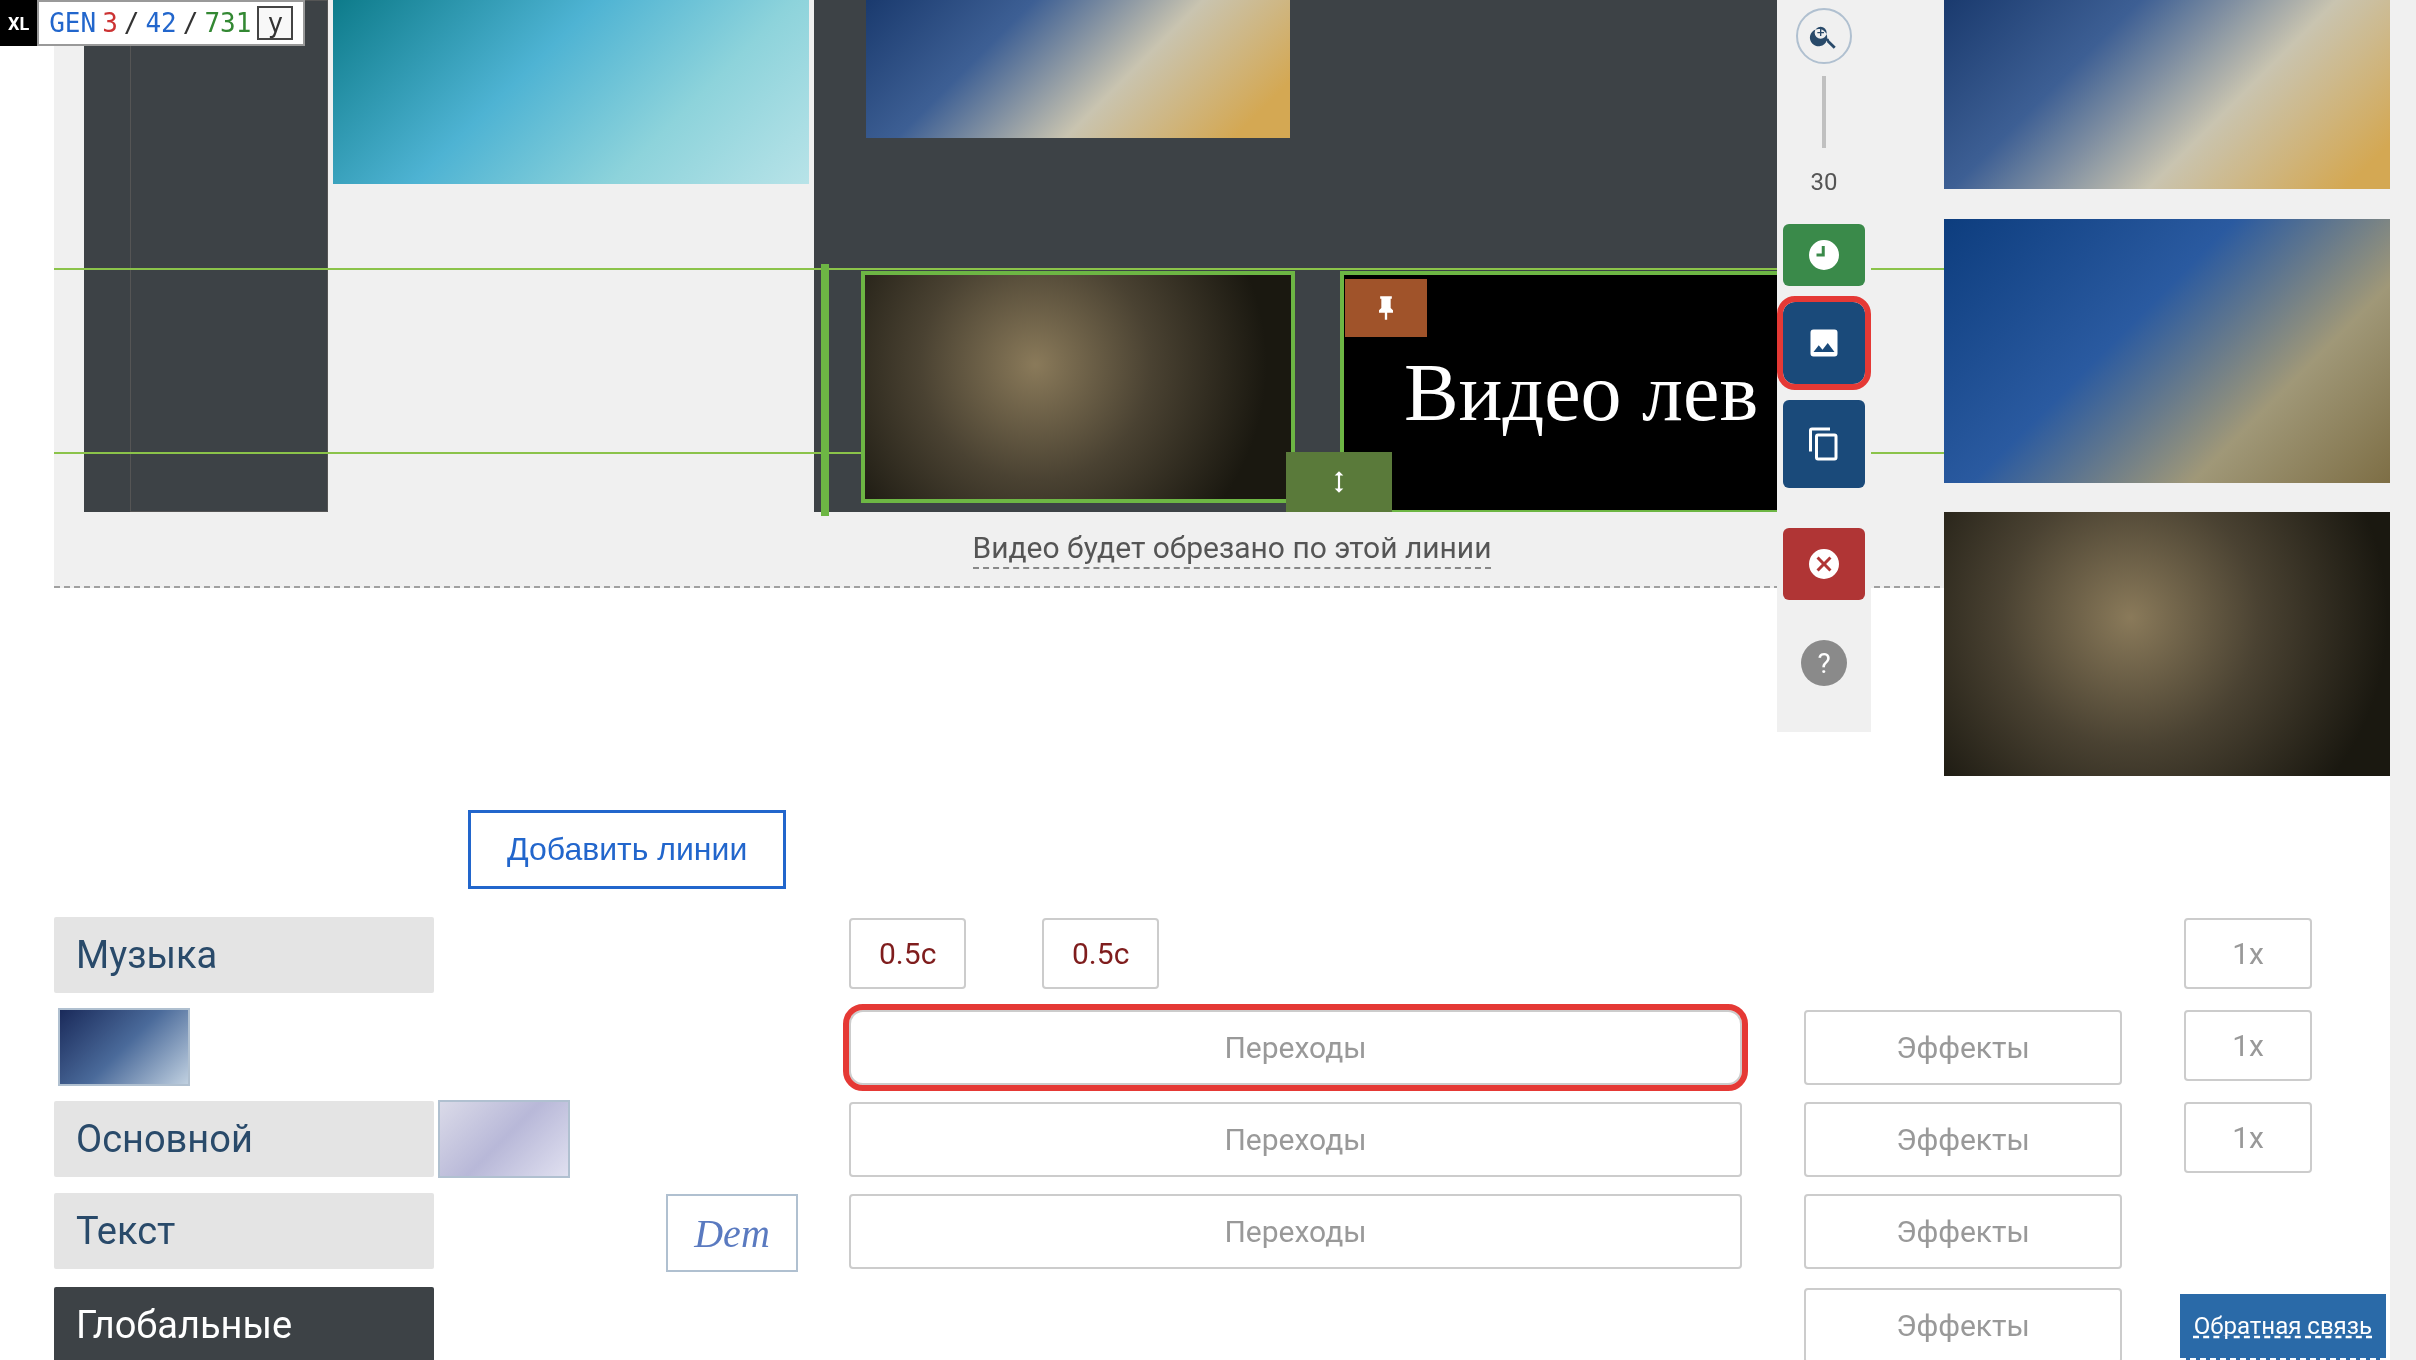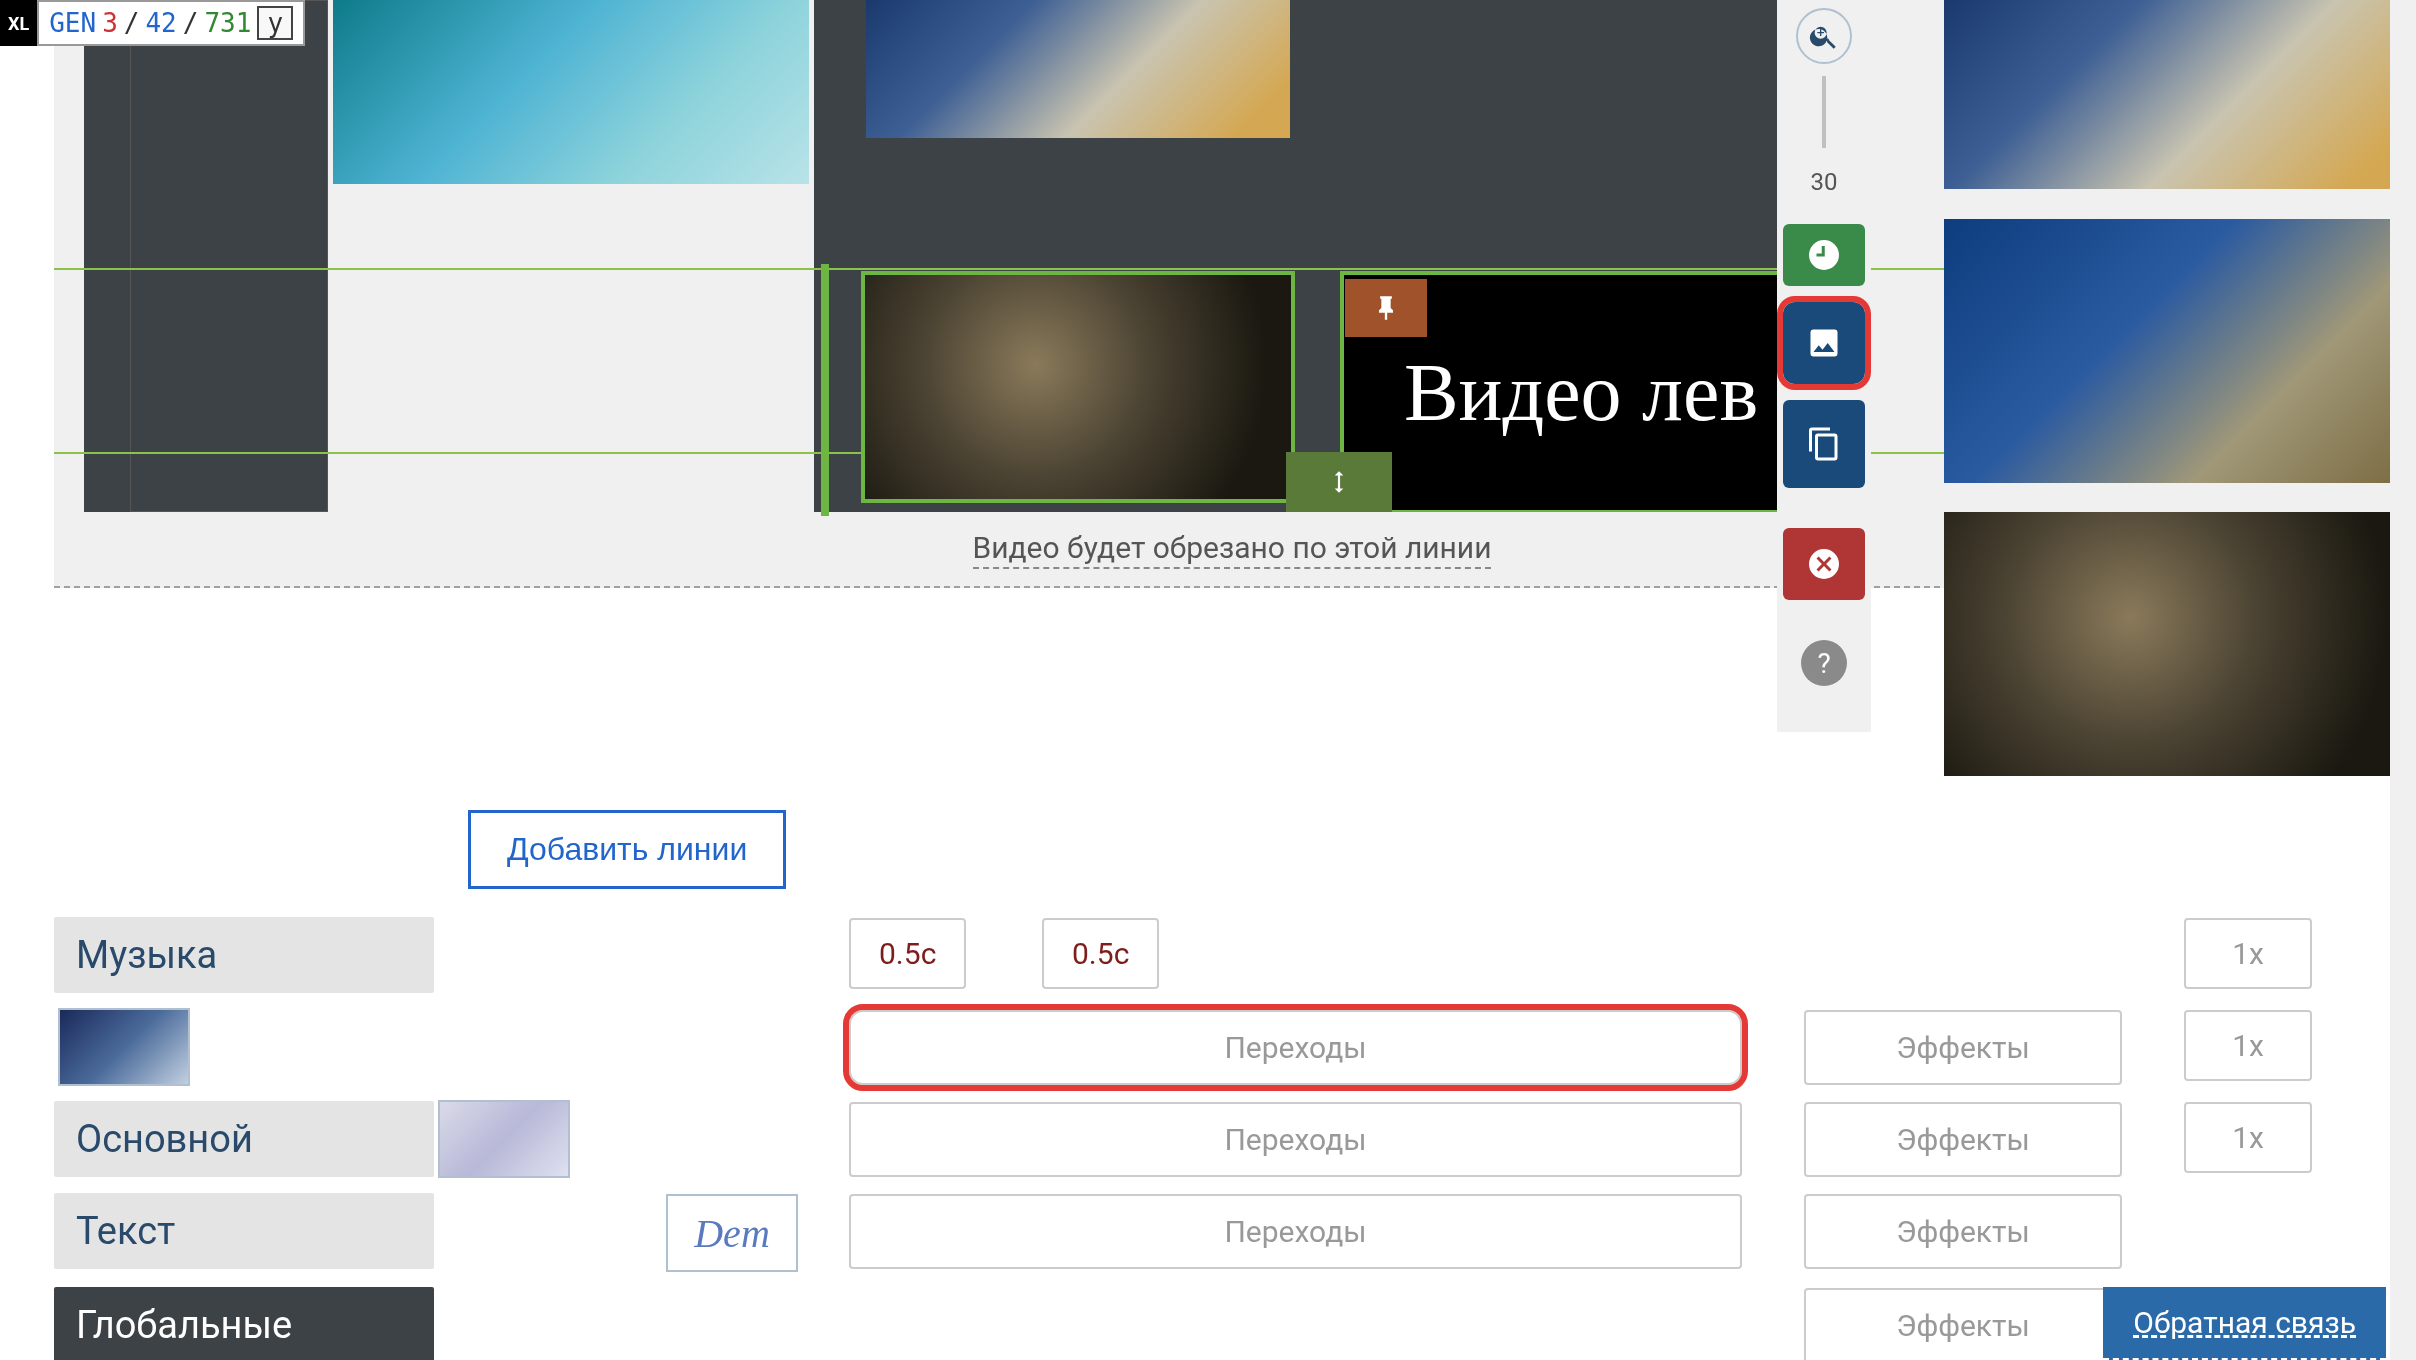--- a/index.html
+++ b/index.html
@@ -312,22 +312,22 @@
   width: 128px;
 }
 
 
 .feedback-btn {
   position: absolute;
   right: 30px;
   bottom: 0;
   background: #2a6aa8;
   color: #fff;
-  font-size: 30px;
-  padding: 18px 30px;
+  font-size: 24px;
+  padding: 18px 14px;
   border-bottom: 2px dashed #fff;
   cursor: pointer;
 }
 
 
 .scrollbar {
   position: absolute;
   right: 0;
   top: 0;
   bottom: 0;

